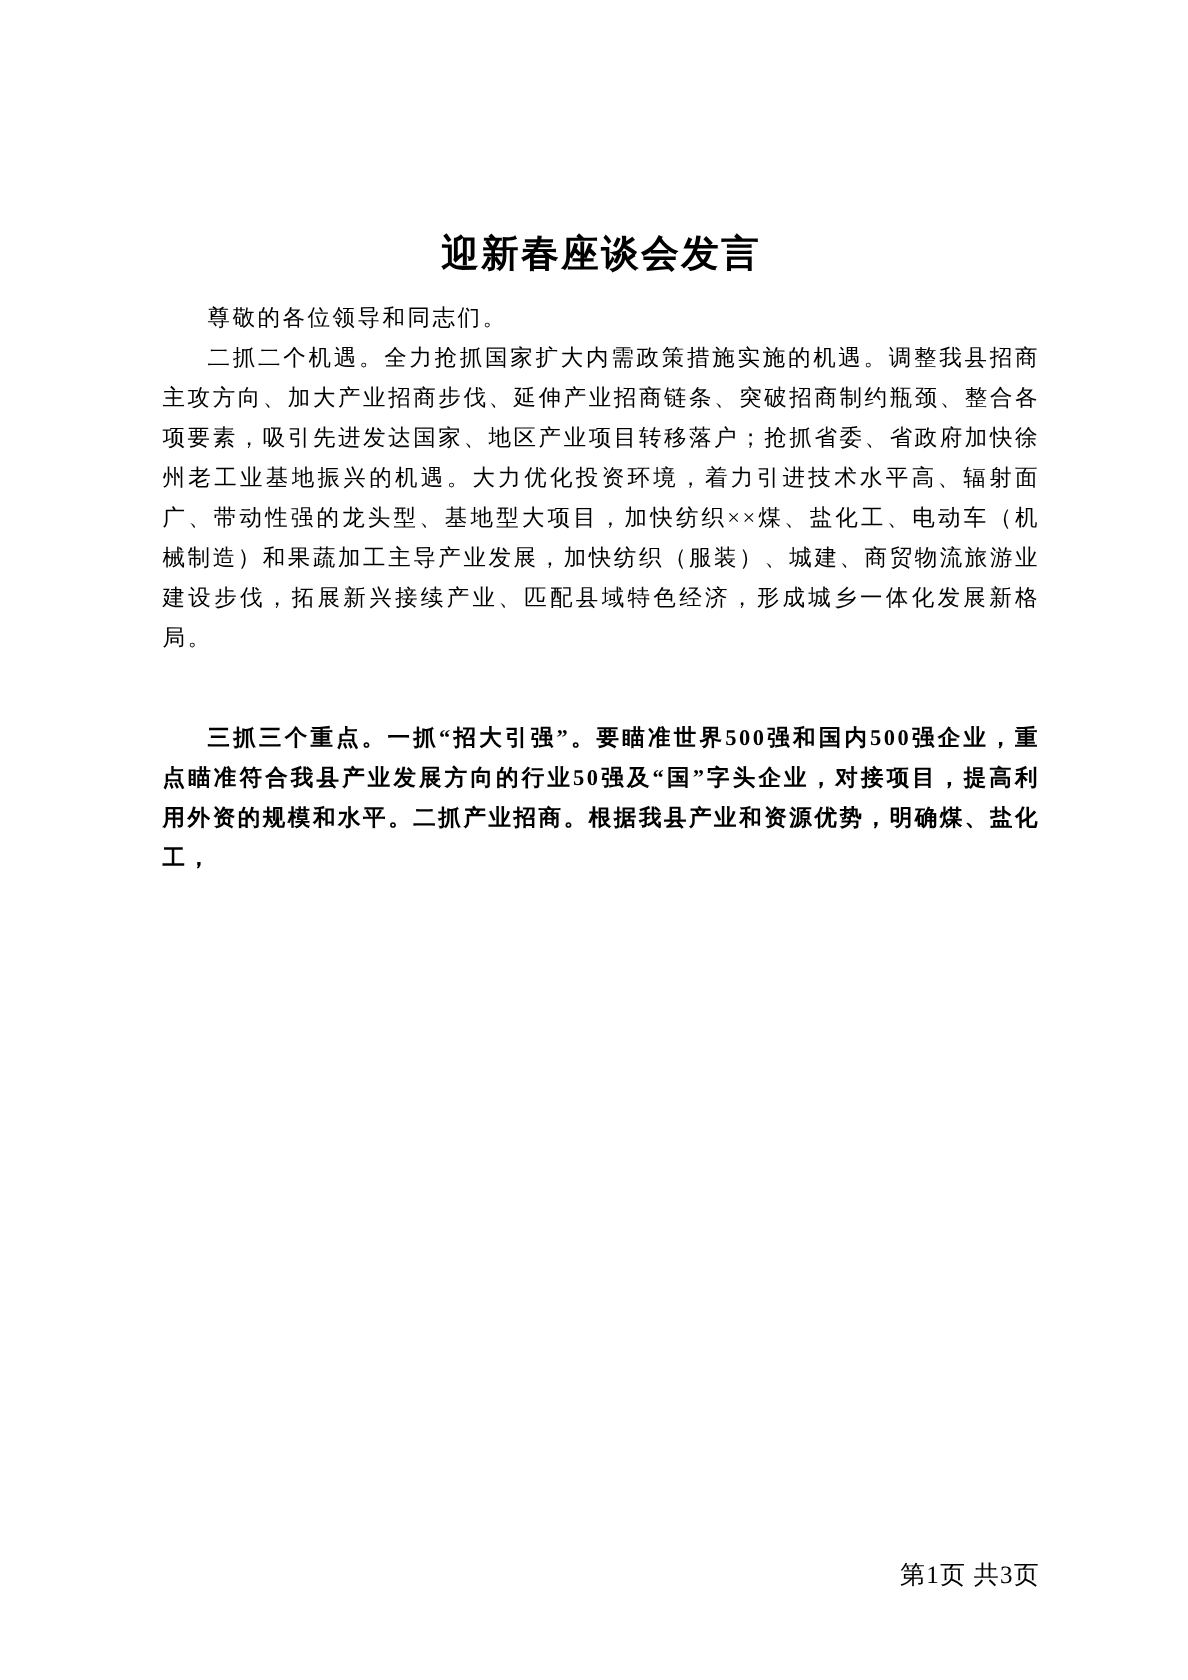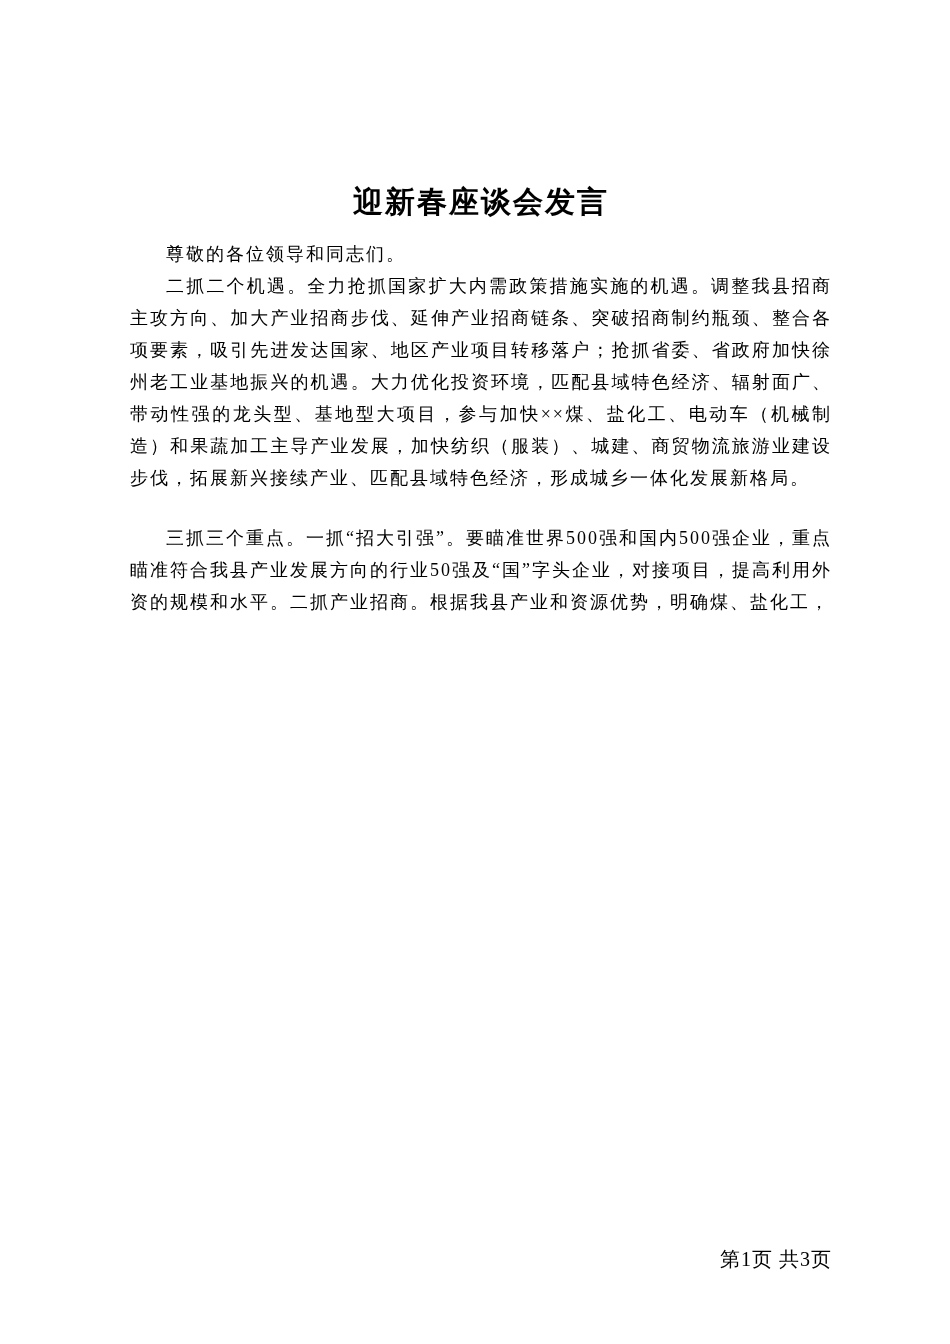--- a/index.html
+++ b/index.html
@@ -24,58 +24,59 @@
     height: 1344px;
     background: #ffffff;
   }
   .content {
     position: absolute;
     left: 130px;
     top: 184px;
     width: 702px;
   }
   .doc-title {
-    font-family: Liberation Mono, monospace;
+    font-family: Liberation Sans, sans-serif;
     font-size: 30px;
     font-weight: 700;
     text-align: center;
     letter-spacing: 2px;
     margin: 0 0 14px 0;
     line-height: 40px;
   }
   .para {
     font-size: 18px;
     line-height: 32px;
     letter-spacing: 2px;
     text-indent: 2em;
     text-align: justify;
     margin: 0;
     word-break: break-all;
   }
   .para.gap-before {
-    margin-top: 28px;
+    margin-top: 48px;
+    font-weight: bold;
   }
   .footer {
     position: absolute;
     right: 118px;
     top: 1246px;
     font-size: 20px;
     letter-spacing: 1px;
     color: #000000;
   }
 </style>
 </head>
 <body>
 
 <div class="page">
 
   <div class="content">
     <h1 class="doc-title">迎新春座谈会发言</h1>
     <p class="para">尊敬的各位领导和同志们。</p>
-    <p class="para">二抓二个机遇。全力抢抓国家扩大内需政策措施实施的机遇。调整我县招商主攻方向、加大产业招商步伐、延伸产业招商链条、突破招商制约瓶颈、整合各项要素，吸引先进发达国家、地区产业项目转移落户；抢抓省委、省政府加快徐州老工业基地振兴的机遇。大力优化投资环境，匹配县域特色经济、辐射面广、带动性强的龙头型、基地型大项目，参与加快××煤、盐化工、电动车（机械制造）和果蔬加工主导产业发展，加快纺织（服装）、城建、商贸物流旅游业建设步伐，拓展新兴接续产业、匹配县域特色经济，形成城乡一体化发展新格局。</p>
+    <p class="para">二抓二个机遇。全力抢抓国家扩大内需政策措施实施的机遇。调整我县招商主攻方向、加大产业招商步伐、延伸产业招商链条、突破招商制约瓶颈、整合各项要素，吸引先进发达国家、地区产业项目转移落户；抢抓省委、省政府加快徐州老工业基地振兴的机遇。大力优化投资环境，着力引进技术水平高、辐射面广、带动性强的龙头型、基地型大项目，加快纺织××煤、盐化工、电动车（机械制造）和果蔬加工主导产业发展，加快纺织（服装）、城建、商贸物流旅游业建设步伐，拓展新兴接续产业、匹配县域特色经济，形成城乡一体化发展新格局。</p>
     <p class="para gap-before">三抓三个重点。一抓“招大引强”。要瞄准世界500强和国内500强企业，重点瞄准符合我县产业发展方向的行业50强及“国”字头企业，对接项目，提高利用外资的规模和水平。二抓产业招商。根据我县产业和资源优势，明确煤、盐化工，</p>
   </div>
 
   <div class="footer">
     <span>第1页 共3页</span>
   </div>
 
 </div>
 
 </body></html>

